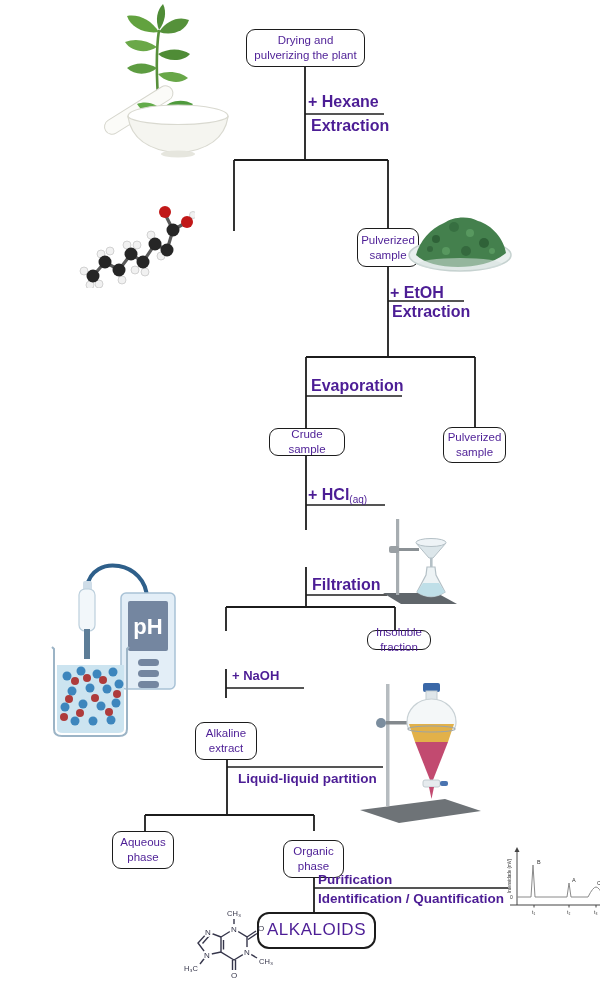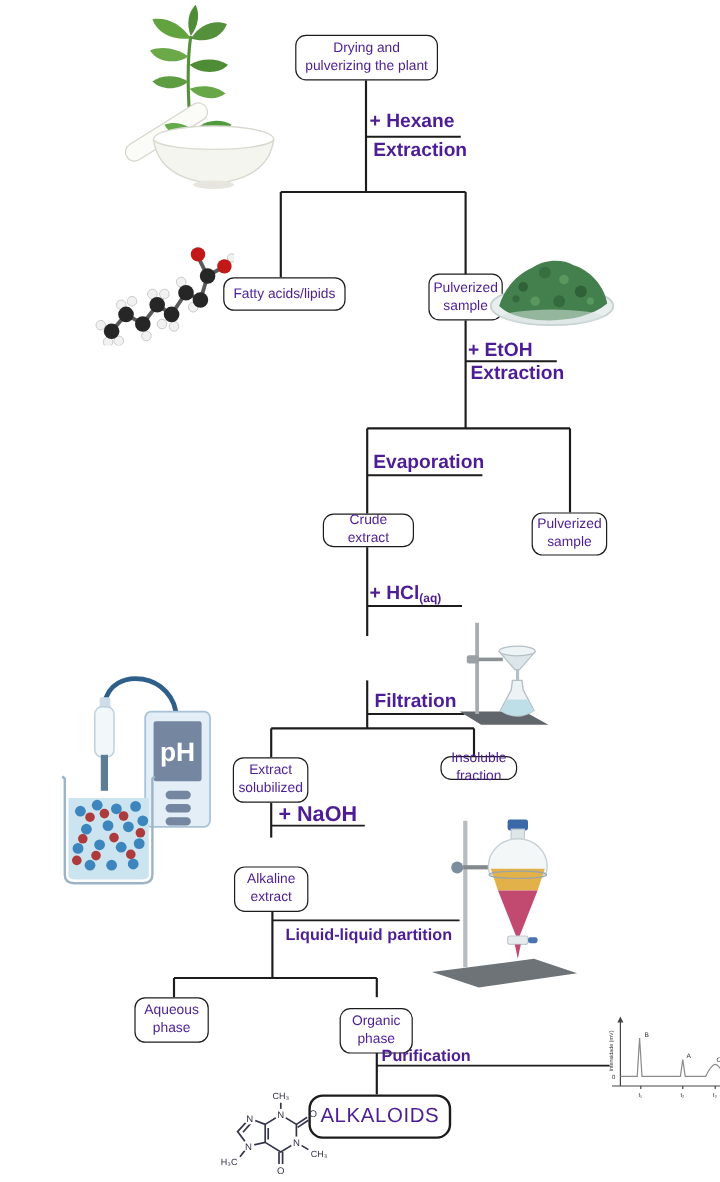--- a/index.html
+++ b/index.html
@@ -4,23 +4,23 @@
 <style>
   html,body{margin:0;padding:0;background:#ffffff;}
   .canvas{position:relative;width:600px;height:985px;background:#ffffff;
           font-family:"Liberation Sans",sans-serif;color:#4c1d95;overflow:hidden;margin-left:45px;}
   svg.connectors{position:absolute;left:0;top:0;pointer-events:none;}
   .node{position:absolute;border:1.7px solid #1c1c1c;border-radius:9px;background:#fff;
         display:flex;align-items:center;justify-content:center;text-align:center;
         font-size:11.5px;line-height:1.3;padding:2px 5px;box-sizing:border-box;}
   .node.big{font-size:17px;letter-spacing:.5px;border-radius:12px;border-width:2px;}
   .steplabel{position:absolute;font-weight:bold;font-size:16px;white-space:nowrap;}
-  .steplabel.md{font-size:18px;text-align:center;}
+  .steplabel.md{font-size:13px;text-align:center;}
   .steplabel.sm{font-size:13.5px;}
-  .sub{font-size:10px;vertical-align:-3px;font-weight:bold;}
+  .sub{font-size:10px;vertical-align:-3px;font-weight:normal;}
   .art{position:absolute;}
 </style>
 </head>
 <body>
 
 <div class="canvas">
 
   <svg class="connectors" width="600" height="985" viewBox="0 0 600 985">
     <g stroke="#1c1c1c" stroke-width="1.8" fill="none">
       <path d="M260,67 V160"></path>
@@ -49,41 +49,40 @@
         <path d="M261,396 H357"></path>
       <path d="M261,505 H340"></path>
         <path d="M261,595 H342"></path>
         <path d="M181,688 H259"></path>
       <path d="M182,767 H338"></path>
         <path d="M269,888 H463"></path>
     </g>
   </svg>
 
   <div class="node" style="left:201px;top:29px;width:119px;height:38px">Drying and pulverizing the plant</div>
-  <div class="node" style="left:141px;top:231px;width:102px;height:28px">Fatty acids/lipids</div>
   <div class="node" style="left:312px;top:228px;width:62px;height:39px">Pulverized sample</div>
-  <div class="node" style="left:224px;top:428px;width:76px;height:28px">Crude extract</div>
+  <div class="node" style="left:224px;top:428px;width:76px;height:28px">Crude sample</div>
   <div class="node" style="left:398px;top:427px;width:63px;height:36px">Pulverized sample</div>
-  <div class="node" style="left:149px;top:631px;width:63px;height:38px">Extract solubilized</div>
   <div class="node" style="left:322px;top:630px;width:64px;height:20px">Insoluble fraction</div>
   <div class="node" style="left:150px;top:722px;width:62px;height:38px">Alkaline extract</div>
   <div class="node" style="left:67px;top:831px;width:62px;height:38px">Aqueous phase</div>
   <div class="node" style="left:238px;top:840px;width:61px;height:38px">Organic phase</div>
   <div class="node big" style="left:212px;top:912px;width:119px;height:37px">ALKALOIDS</div>
 
   <div class="steplabel" style="left:263px;top:93px">+ Hexane</div>
   <div class="steplabel" style="left:266px;top:117px">Extraction</div>
   <div class="steplabel" style="left:345px;top:284px">+ EtOH</div>
   <div class="steplabel" style="left:347px;top:303px">Extraction</div>
   <div class="steplabel" style="left:266px;top:377px">Evaporation</div>
   <div class="steplabel" style="left:263px;top:486px"><span>+ HCl</span><span class="sub">(aq)</span></div>
   <div class="steplabel" style="left:267px;top:576px">Filtration</div>
   <div class="steplabel md" style="left:187px;top:668px">+ NaOH</div>
   <div class="steplabel sm" style="left:193px;top:771px">Liquid-liquid partition</div>
   <div class="steplabel sm" style="left:273px;top:872px">Purification</div>
+  <div class="steplabel sm" style="left:273px;top:891px">Identification / Quantification</div>
 
   <svg class="art" style="left:48px;top:2px" width="125" height="110" viewBox="0 0 125 110">
     <path d="M66,108 C64,85 62,55 66,28" stroke="#57903a" stroke-width="2.6" fill="none"></path>
     <path d="M66,28 C62,18 64,8 70,2 C74,10 72,20 66,28" fill="#4f8c36"></path>
     <path d="M66,30 C58,18 46,12 34,14 C38,26 52,32 66,30" fill="#62a23f"></path>
     <path d="M66,30 C74,18 86,14 96,18 C92,30 78,34 66,30" fill="#55913a"></path>
     <path d="M64,45 C54,38 42,36 32,40 C38,50 54,52 64,45" fill="#6aa848"></path>
     <path d="M65,52 C75,46 88,46 97,52 C90,60 74,60 65,52" fill="#4f8c36"></path>
     <path d="M64,66 C54,60 42,60 34,66 C42,74 56,73 64,66" fill="#5d9c41"></path>
     <path d="M65,72 C76,68 88,70 95,76 C86,83 72,80 65,72" fill="#68a748"></path>

